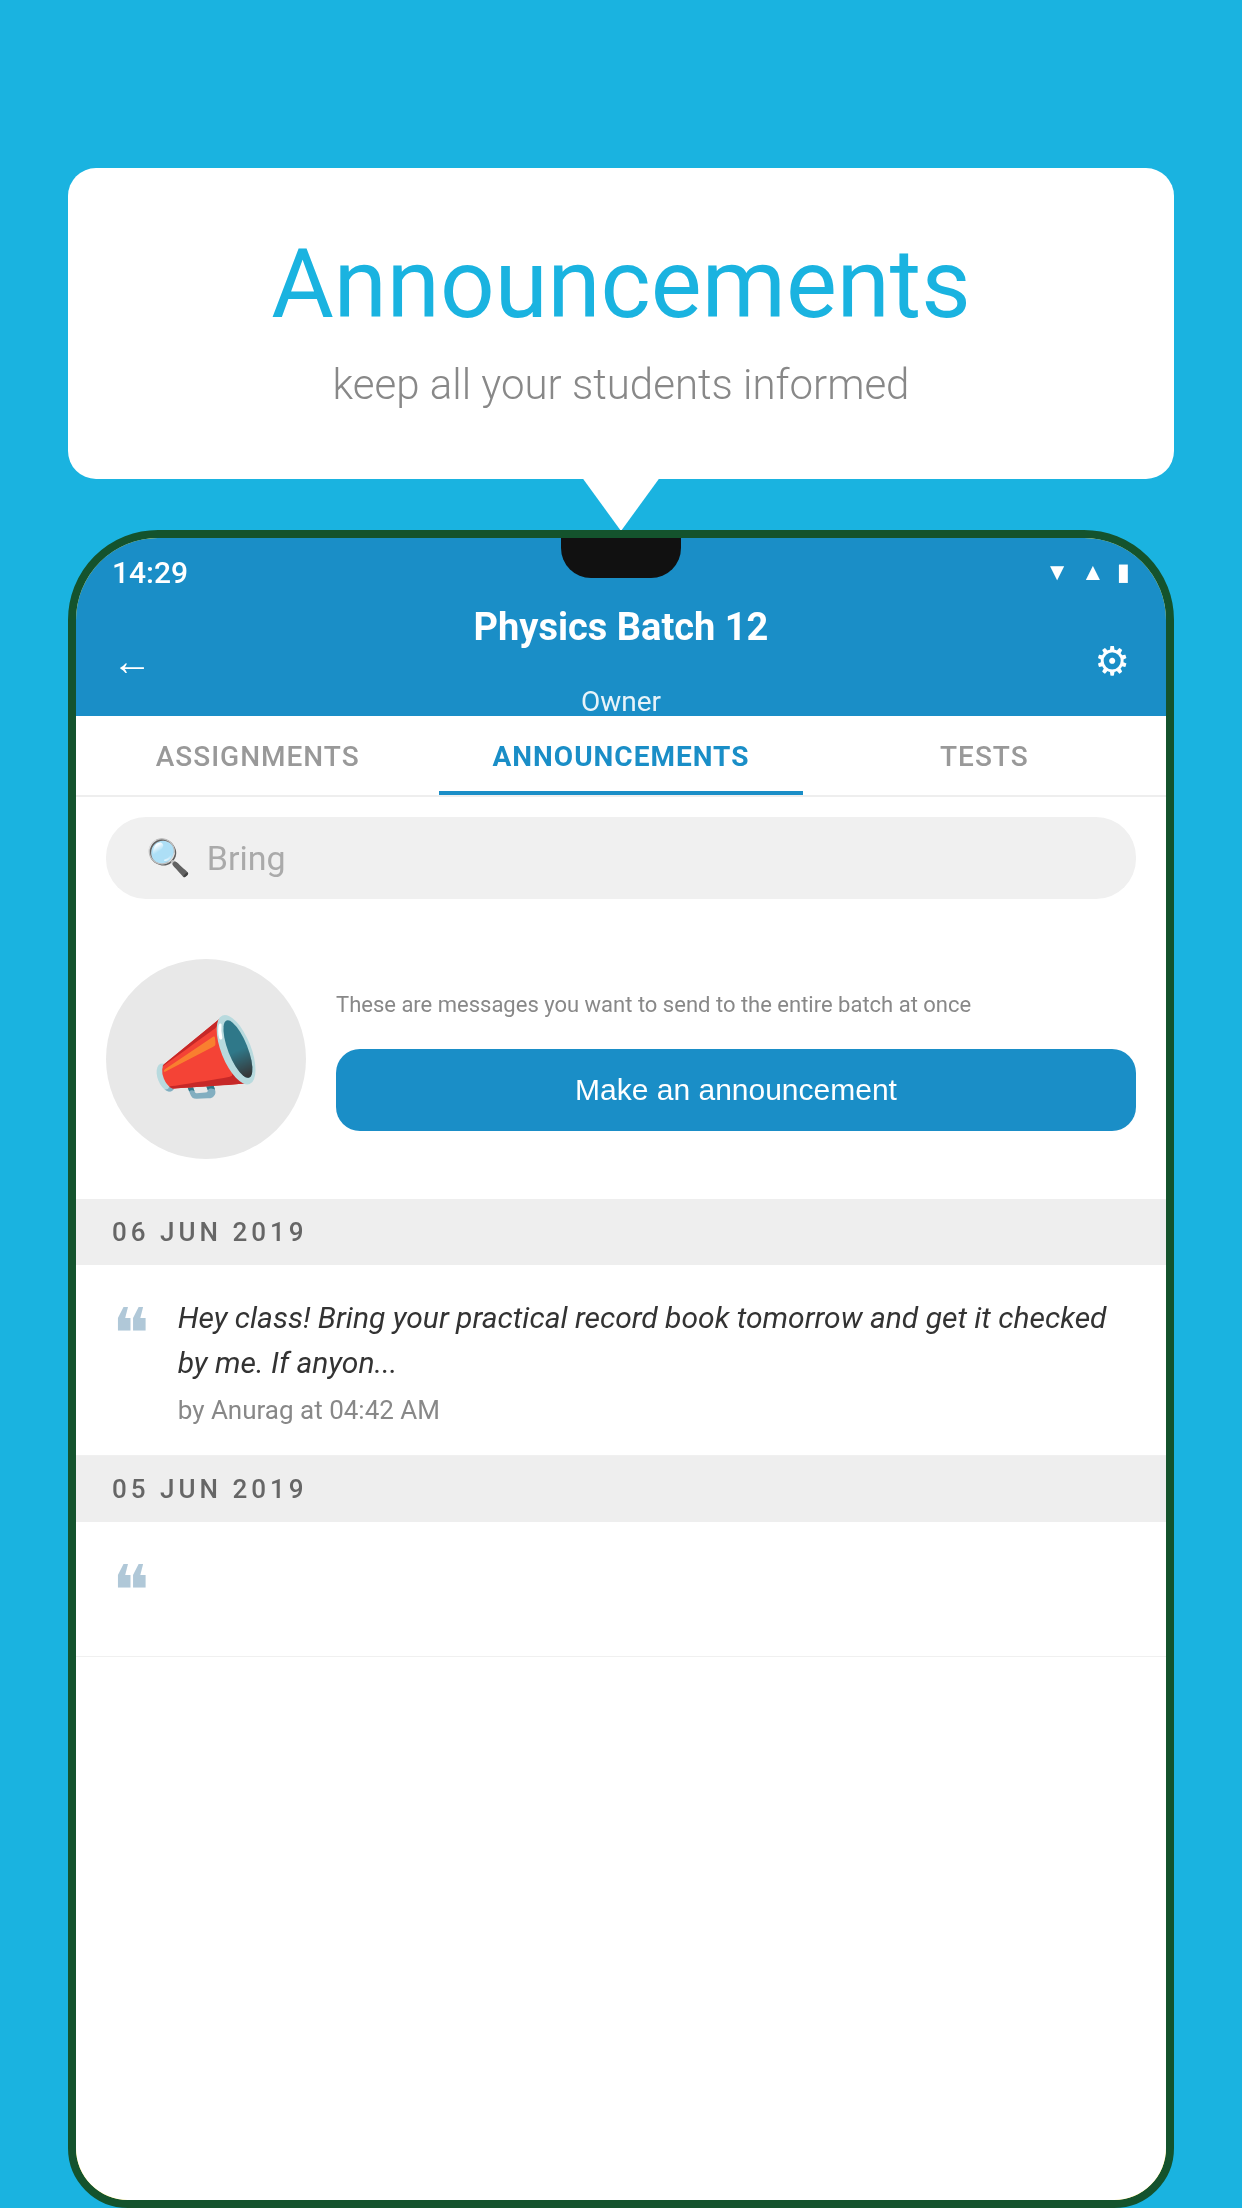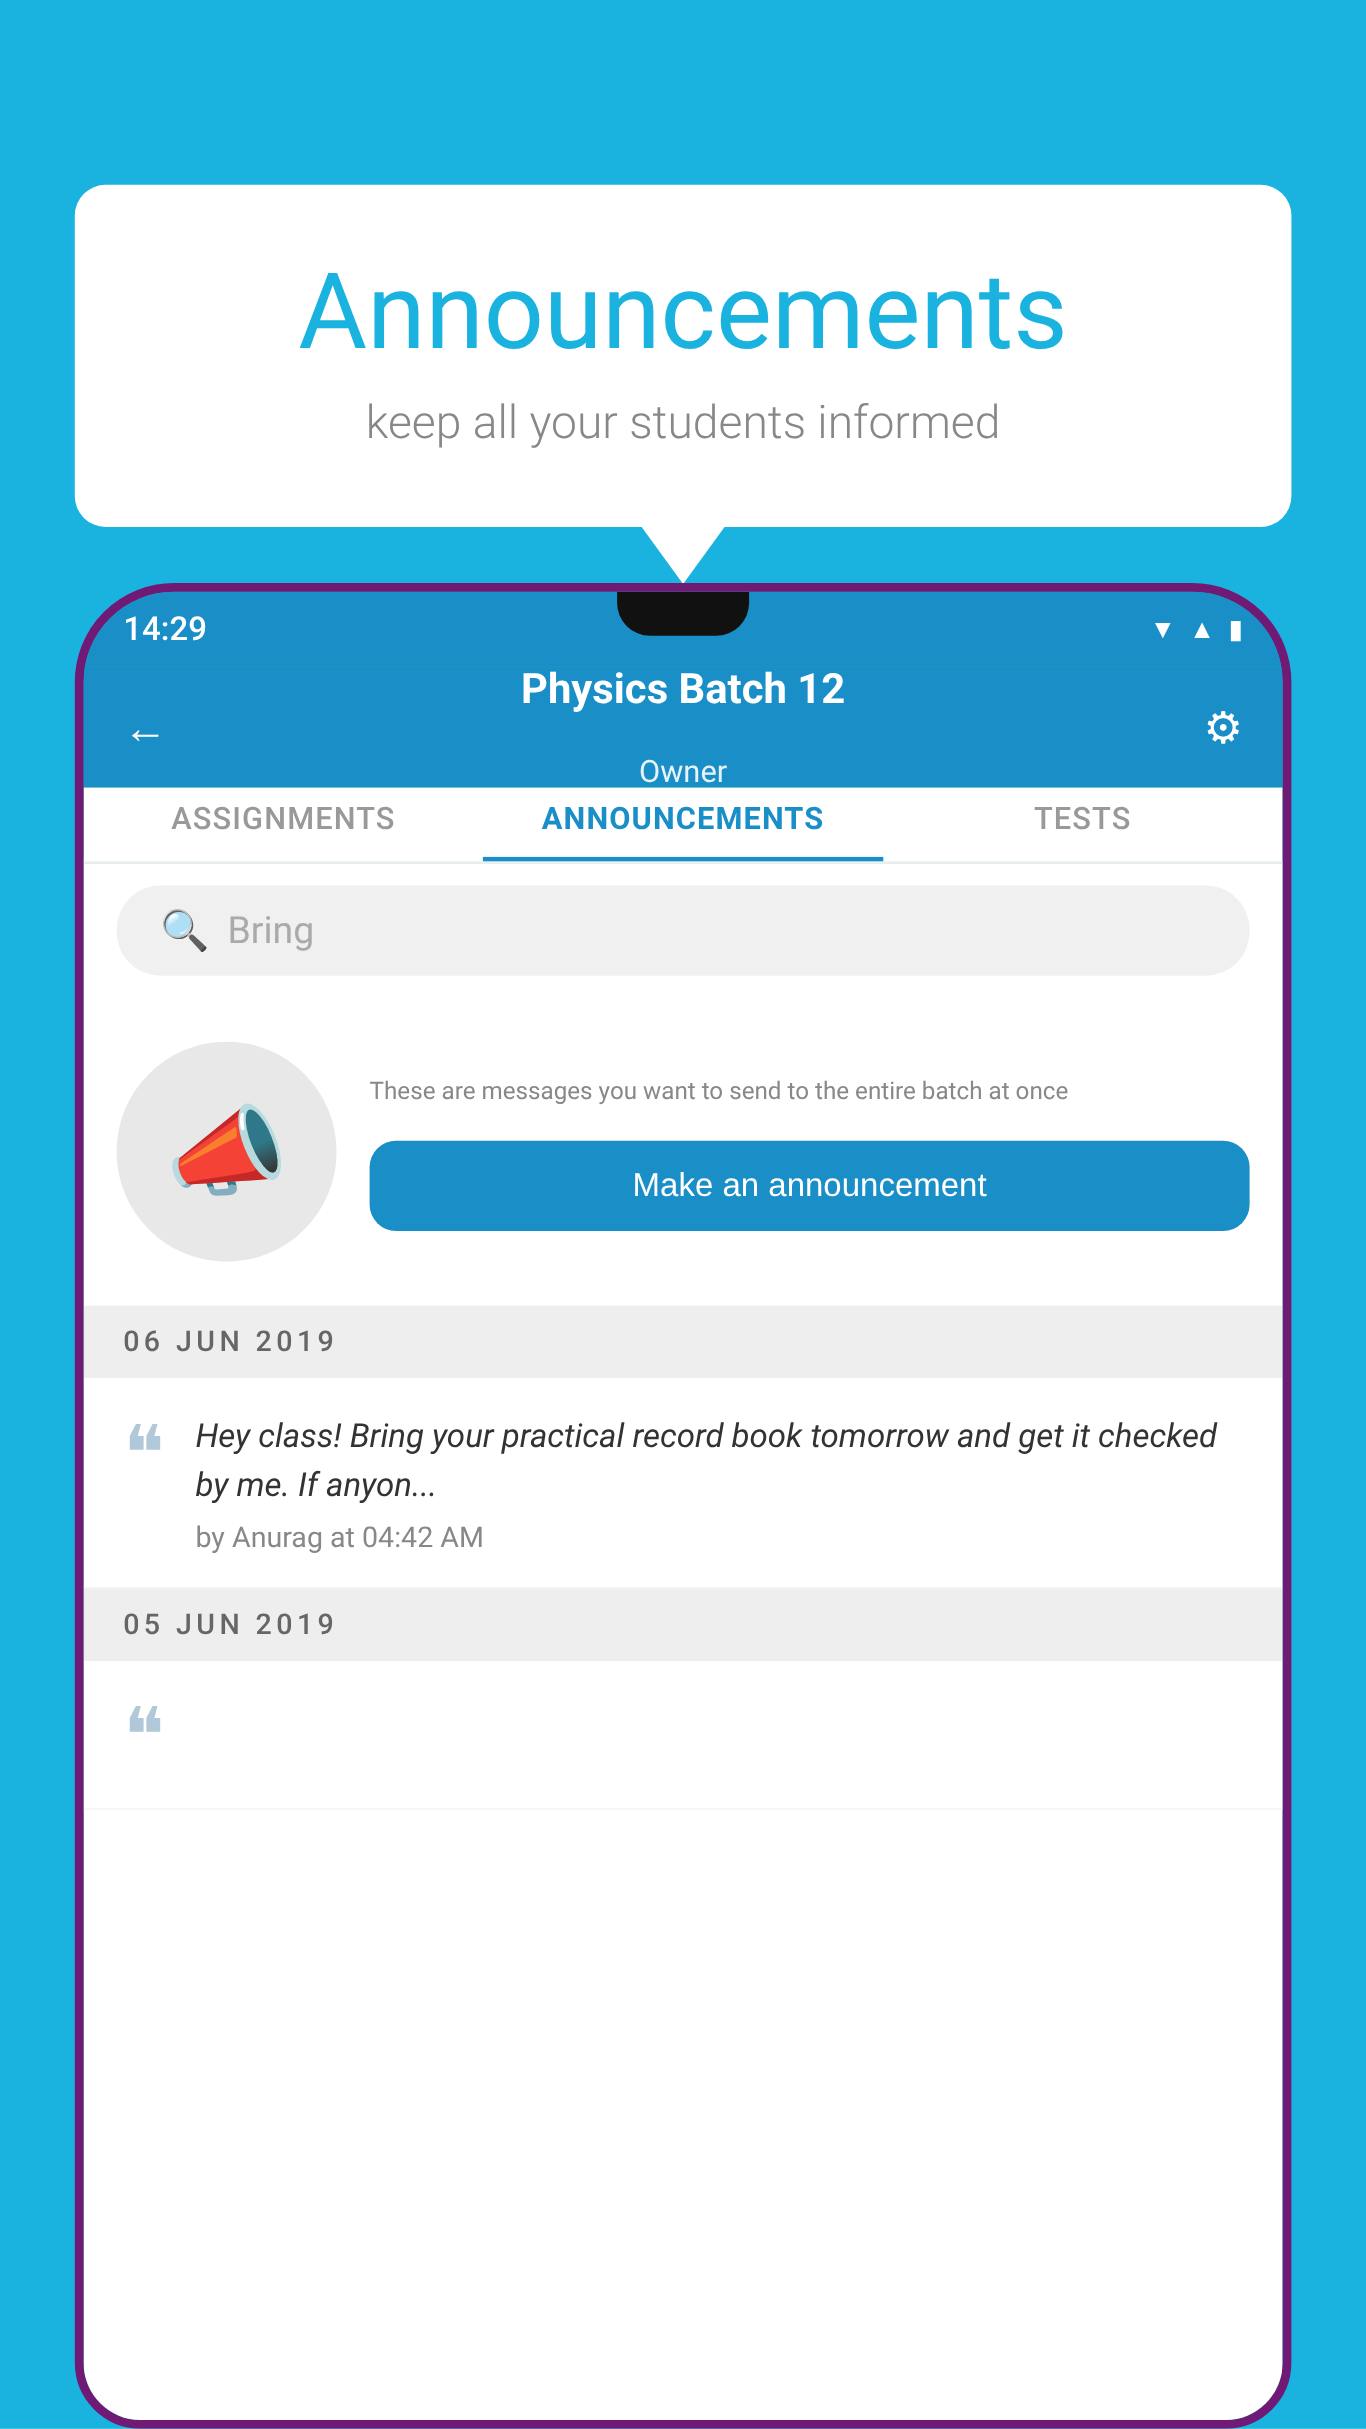--- a/index.html
+++ b/index.html
@@ -51,24 +51,24 @@
       font-weight: 300;
     }
 
     
     .phone-frame {
       position: absolute;
       top: 530px;
       left: 68px;
       right: 68px;
       bottom: 0;
-      background: #14b8a6;
+      background: #fde047;
       border-radius: 90px 90px 60px 60px;
       overflow: hidden;
-      border: 8px solid #701a75;
+      border: 8px solid #14532d;
     }
 
     
     .phone-top-bar {
       background: #1a8ec7;
       height: 68px;
       display: flex;
       align-items: center;
       justify-content: space-between;
       padding: 0 36px;
@@ -144,21 +144,21 @@
     .tab-bar {
       background: white;
       display: flex;
       border-bottom: 2px solid #eee;
       position: relative;
     }
 
     .tab-item {
       flex: 1;
       text-align: center;
-      padding: 12px 10px 22px;
+      padding: 24px 10px 22px;
       font-size: 28px;
       color: #999;
       letter-spacing: 1px;
       font-weight: 500;
       position: relative;
     }
 
     .tab-item.active {
       color: #1a8ec7;
       font-weight: 700;

